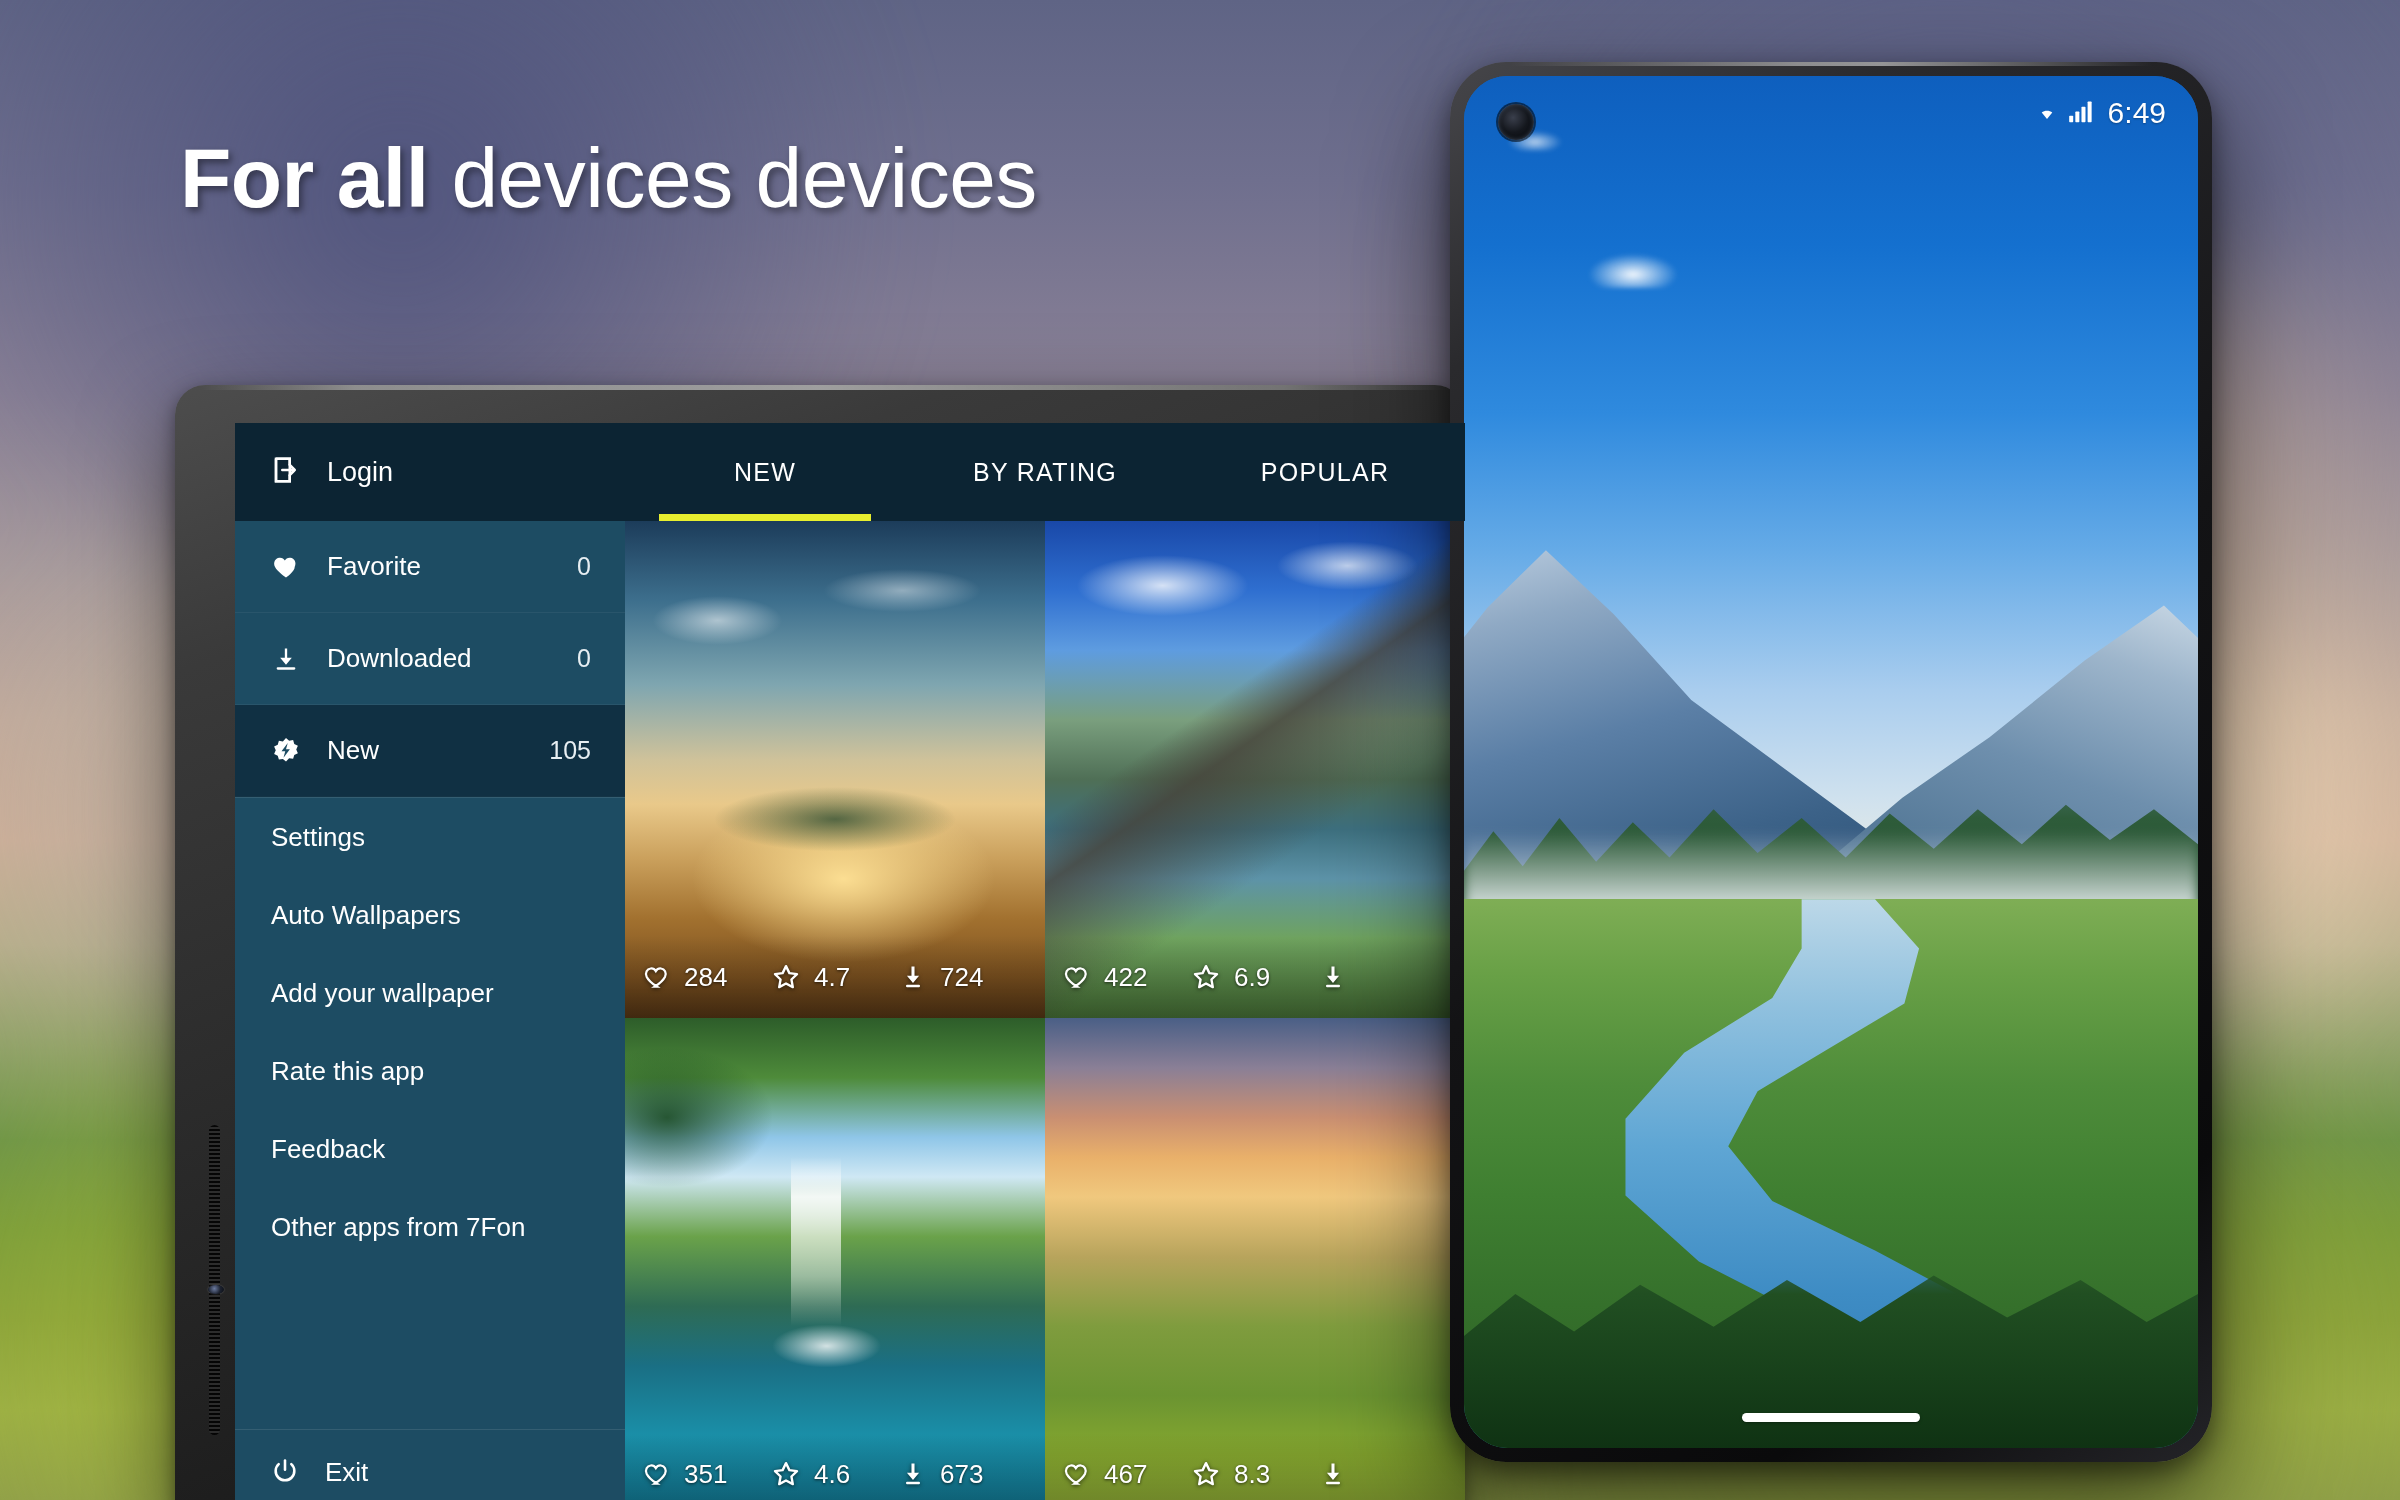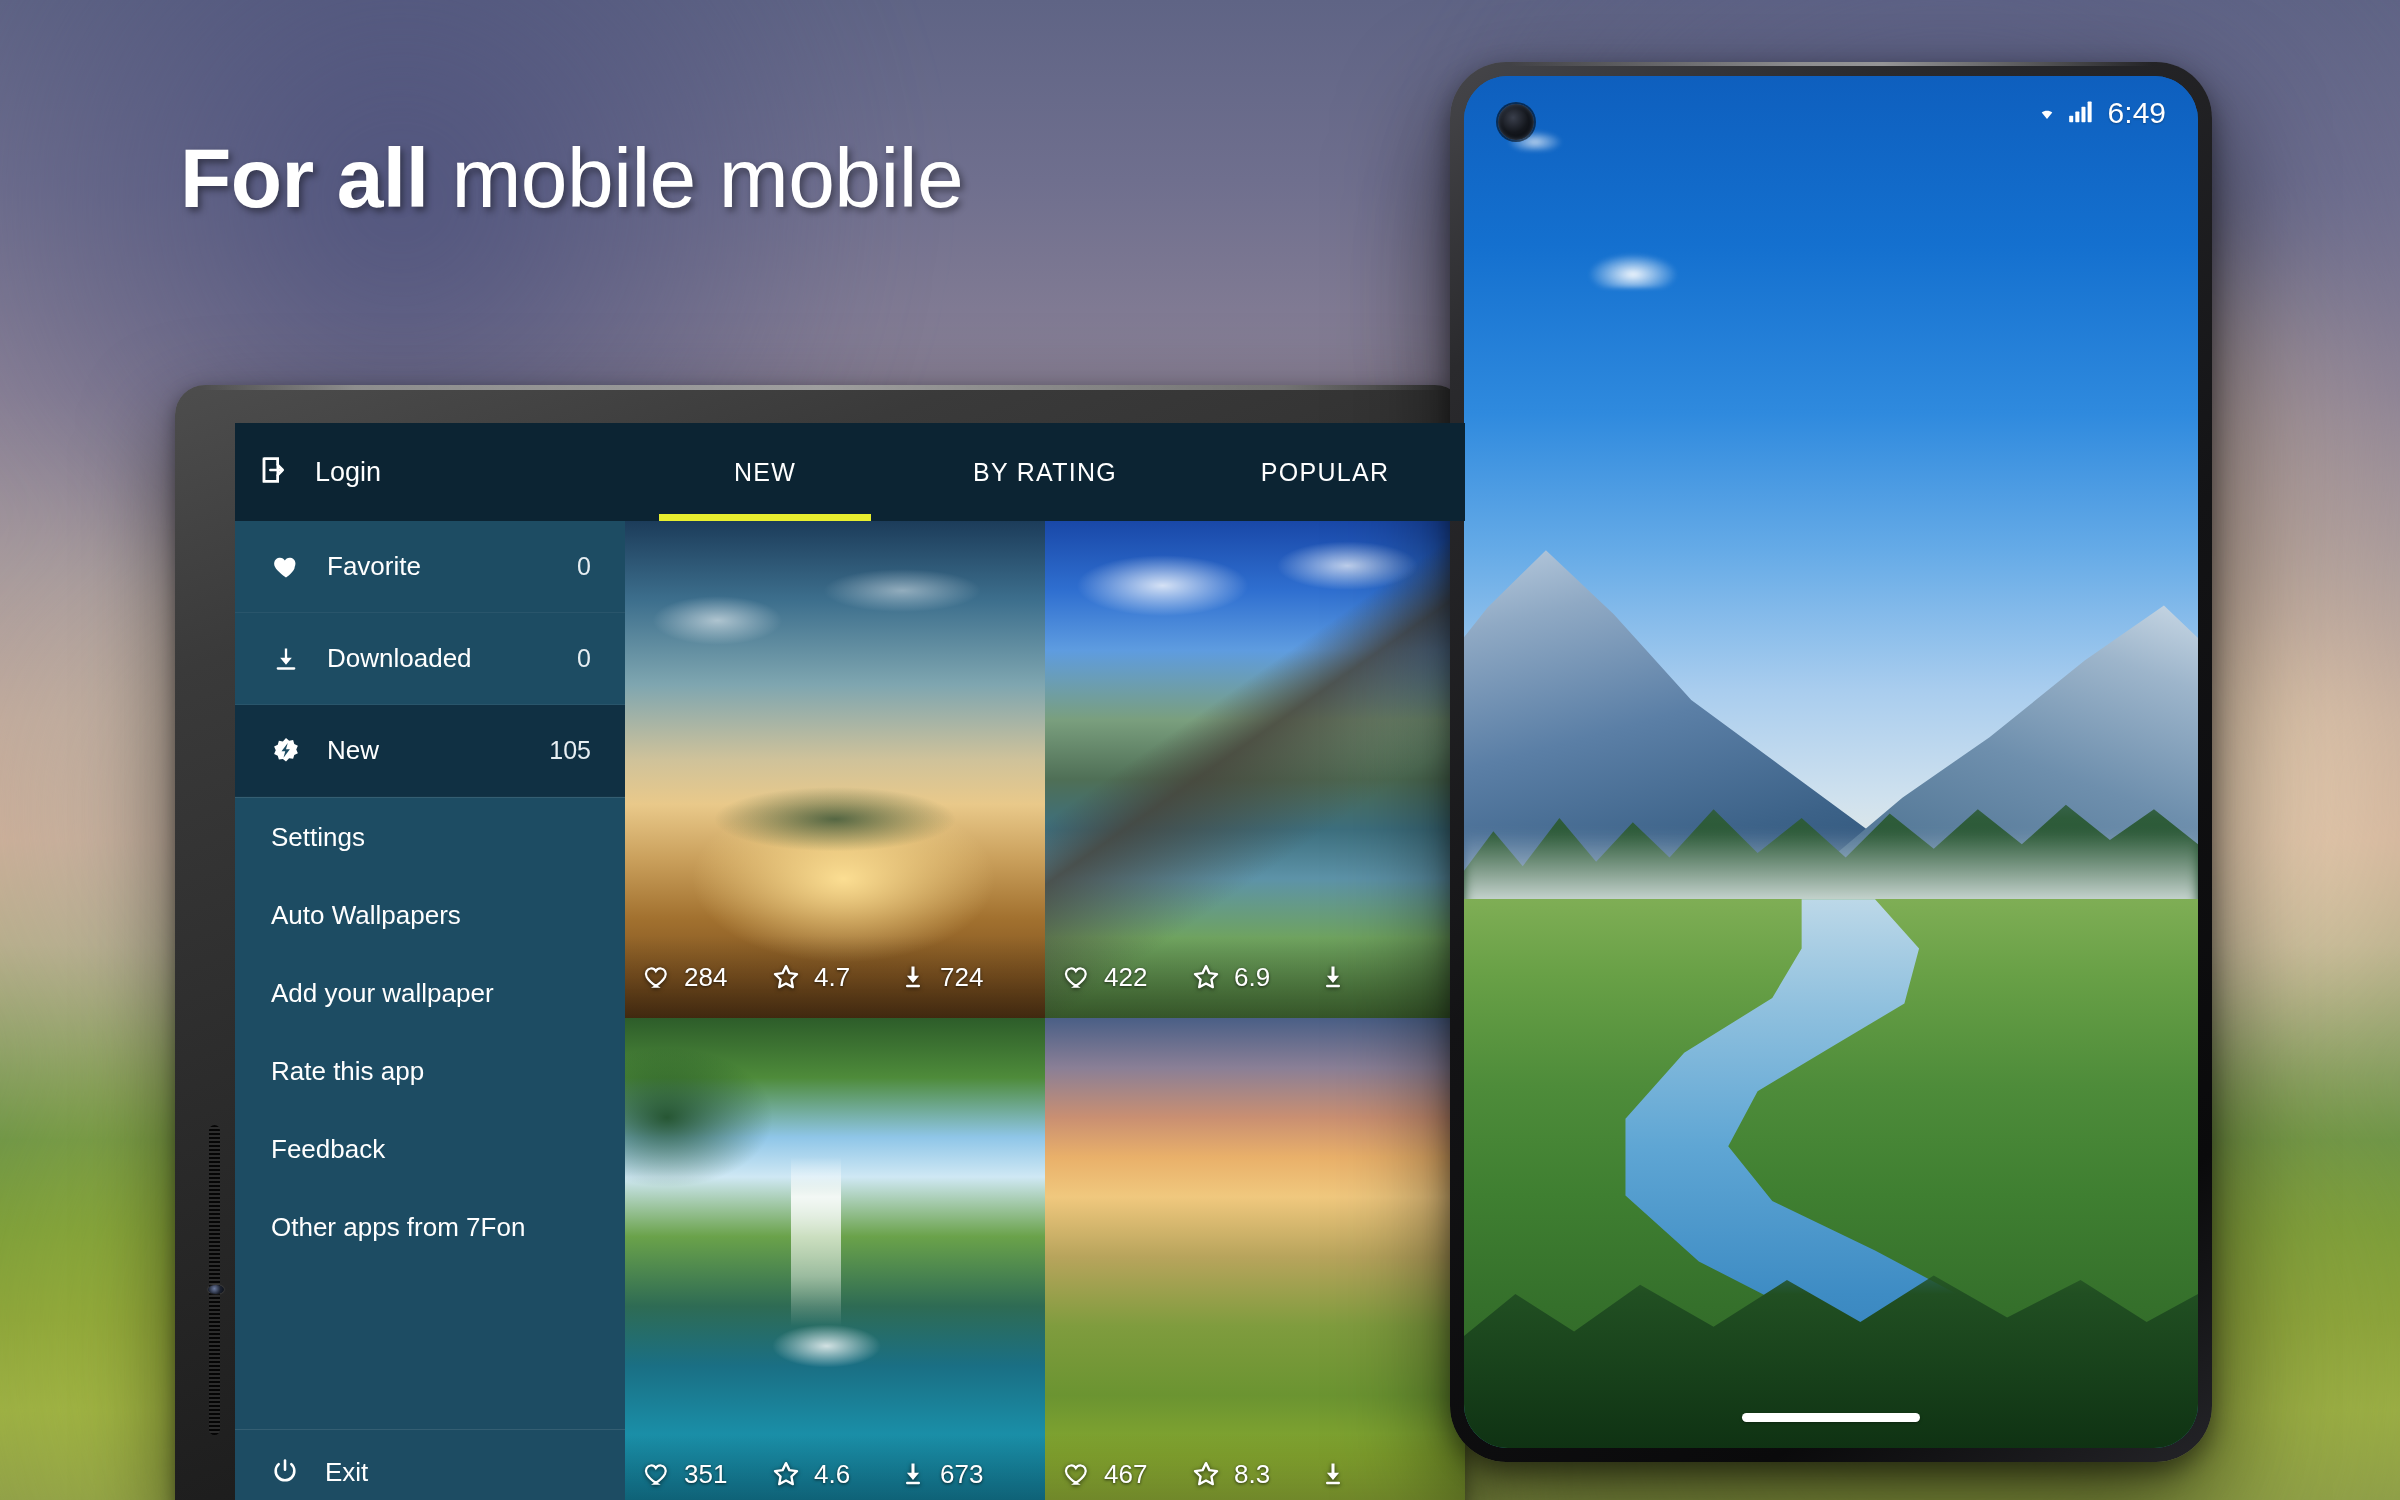--- a/index.html
+++ b/index.html
@@ -96,21 +96,21 @@
 
   
   .appbar {
     height: 98px; min-height: 98px;
     background: #0c2433;
     display: flex; align-items: center;
     position: relative; z-index: 3;
   }
   .appbar-login {
     width: 390px; display: flex; align-items: center; gap: 26px;
-    padding-left: 24px; height: 100%;
+    padding-left: 36px; height: 100%;
   }
   .appbar-login .lbl { color: #fff; font-size: 27px; }
   .tabs { display: flex; flex: 1; height: 100%; }
   .tab {
     flex: 1; display: flex; align-items: center; justify-content: center;
     color: #ffffff; font-size: 25px; letter-spacing: 1.3px; font-weight: 500;
     position: relative; height: 100%;
   }
   .tab.active::after {
     content: ""; position: absolute; left: 12%; right: 12%; bottom: 0;
@@ -294,21 +294,21 @@
       <div class="blob b2"></div>
       <div class="blob b3"></div>
     <div class="blob b4"></div>
       <div class="blob b5"></div>
       <div class="blob b6"></div>
     <div class="blob b7"></div>
       <div class="blob b8"></div>
   </div>
 
   <div class="headline">
-    <span class="hl-bold">For all</span><span class="hl-light"> mobile mobile</span>
+    <span class="hl-bold">For all</span><span class="hl-light"> devices devices</span>
   </div>
 
   <div id="tablet">
     <div id="tablet-bezel-top-shine"></div>
     <div class="tablet-speaker"></div>
     <div class="tablet-cam"></div>
 
     <div id="tablet-screen">
 
       <div class="appbar">

